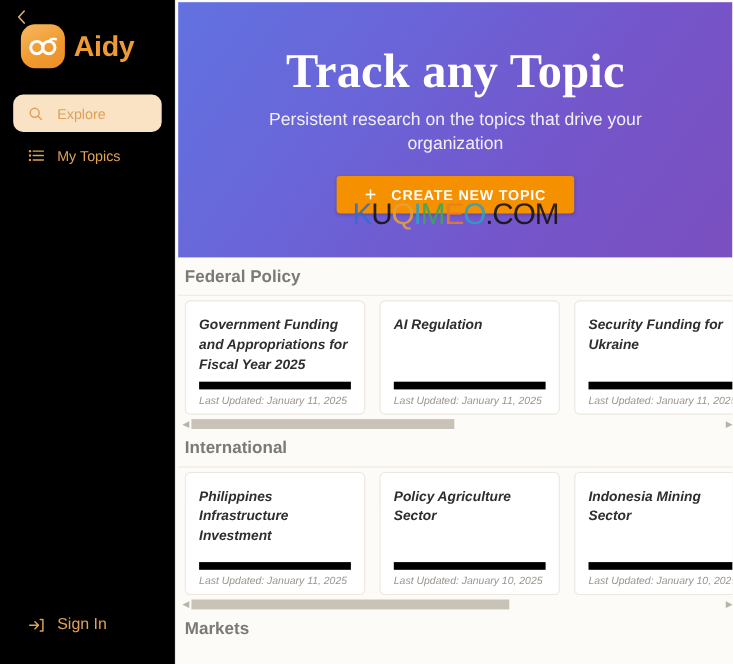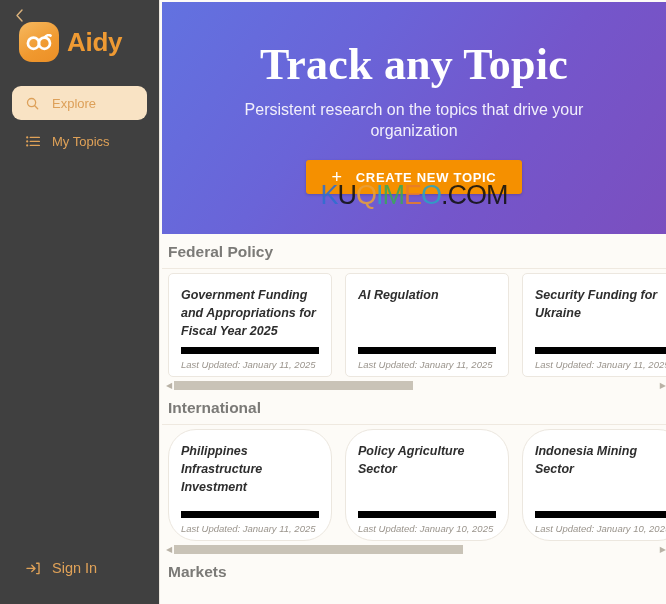--- a/index.html
+++ b/index.html
@@ -8,21 +8,21 @@
     width: 666px; height: 604px;
     overflow: hidden;
     font-family: "Liberation Sans", sans-serif;
     background: #fdfbf7;
   }
   .app { display: flex; width: 666px; height: 604px; }
 
   
   .sidebar {
     width: 160px; height: 604px;
-    background: #404040;
+    background: #000000;
     border-right: 1px solid #ece7df;
     position: relative;
     flex: 0 0 160px;
   }
   .collapse-btn {
     position: absolute; top: 6px; left: 10px;
     width: 18px; height: 18px;
     display: flex; align-items: center; justify-content: center;
     cursor: pointer; background: none; border: none;
   }
@@ -130,21 +130,21 @@
     border-top: 1px solid #efe9e0;
     font-style: italic;
   }
   .card {
     flex: 0 0 164px; height: 104px;
     background: #fff; border: 1px solid #ece7df; border-radius: 5px;
     padding: 12px 12px 0 12px;
     display: flex; flex-direction: column;
     cursor: pointer;
   }
-  .card.tall { height: 112px; border-radius: 28px; }
+  .card.tall { height: 112px; }
   .card-title {
     font-size: 12.5px; font-weight: 700; color: #2e2e2e;
     line-height: 1.45; flex: 1 1 auto;
   }
   .card-foot {
     border-top: 7px solid #000000;
     font-size: 9.5px; color: #9a948c;
     text-align: left; padding: 5px 0 6px 0;
   }
 

